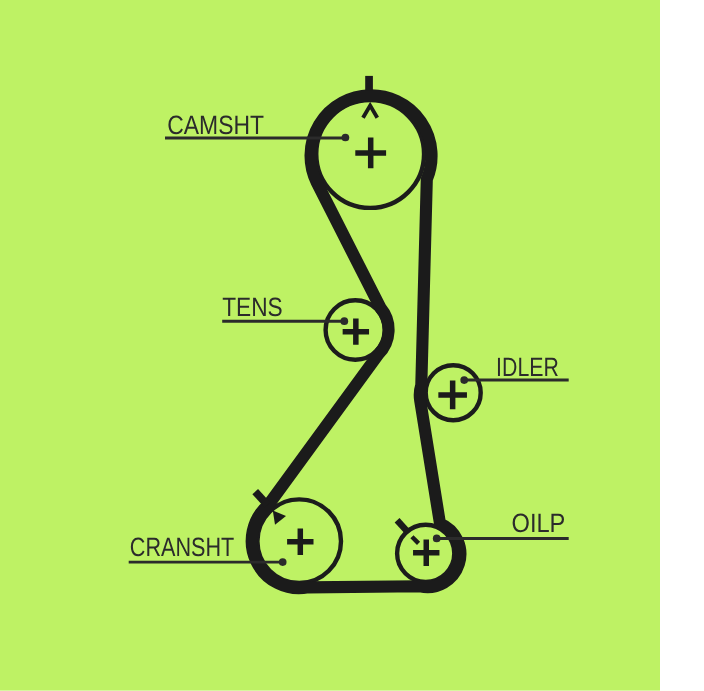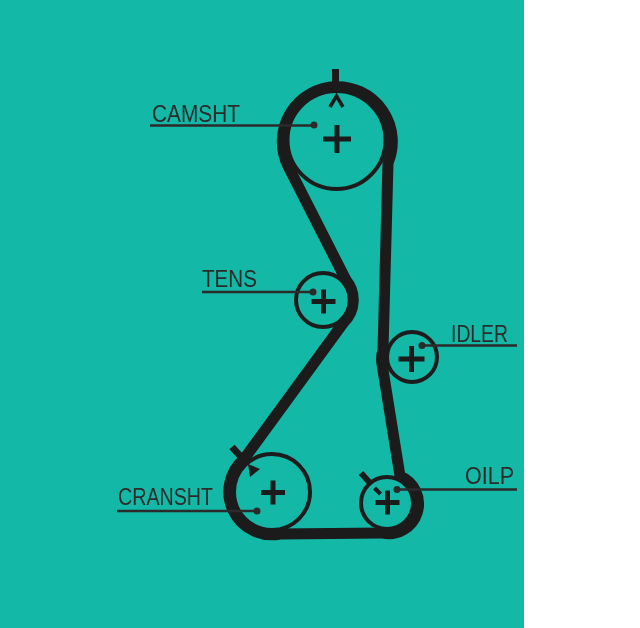--- a/index.html
+++ b/index.html
@@ -5,23 +5,23 @@
   html, body {
     margin: 0;
     padding: 0;
     width: 640px;
     height: 628px;
     background: #ffffff;
     overflow: hidden;
   }
   .stage {
     position: relative;
-    width: 524px;
+    width: 600px;
     height: 628px;
-    background: #14b8a6;
+    background: #bef264;
     text-align: right;
   }
   svg { display: block; }
   .pulley {
     fill: none;
     stroke: #1c1c1c;
     stroke-width: 4;
   }
   .belt {
     fill: none;

